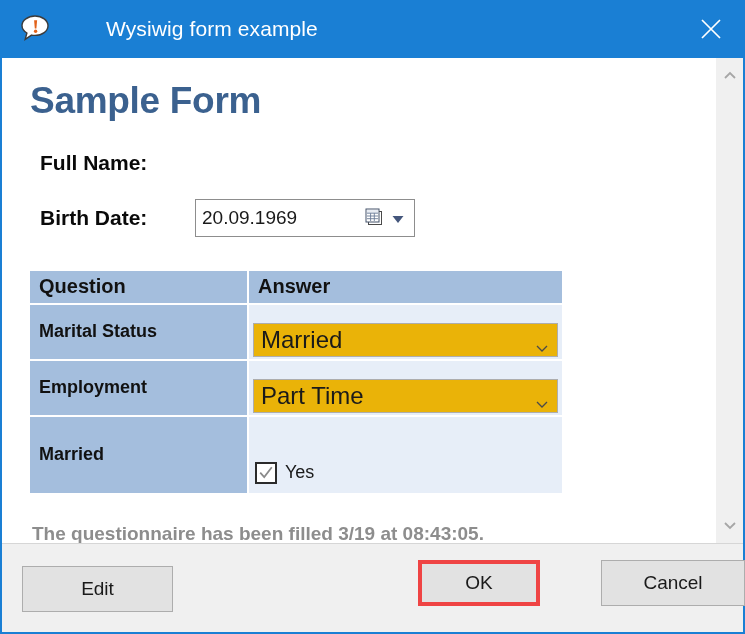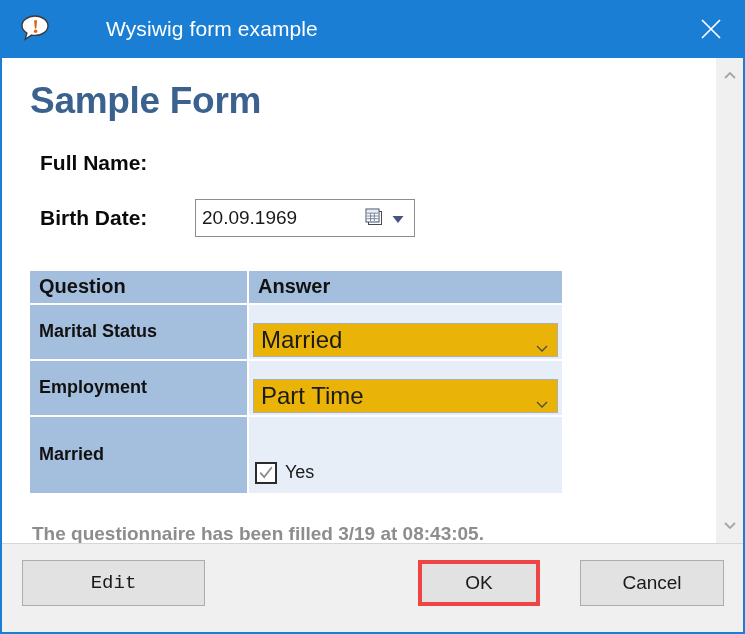--- a/index.html
+++ b/index.html
@@ -287,34 +287,33 @@
     color: #1a1a1a;
     font-family: "Liberation Sans", sans-serif;
     display: flex;
     align-items: center;
     justify-content: center;
     cursor: pointer;
     padding: 0;
   }
   .btn-edit {
     left: 20px;
-    top: 16px;
-    width: 183px;
+    top: 22px;
+    width: 151px;
     height: 46px;
-    font-family: Liberation Mono, monospace;
   }
   .btn-ok {
     left: 416px;
     top: 16px;
     width: 122px;
     height: 46px;
     border: 4px solid #ef4444;
   }
   .btn-cancel {
-    left: 578px;
+    left: 599px;
     top: 16px;
     width: 144px;
     height: 46px;
   }
 </style>
 </head>
 <body>
 
 <div class="window">
 

